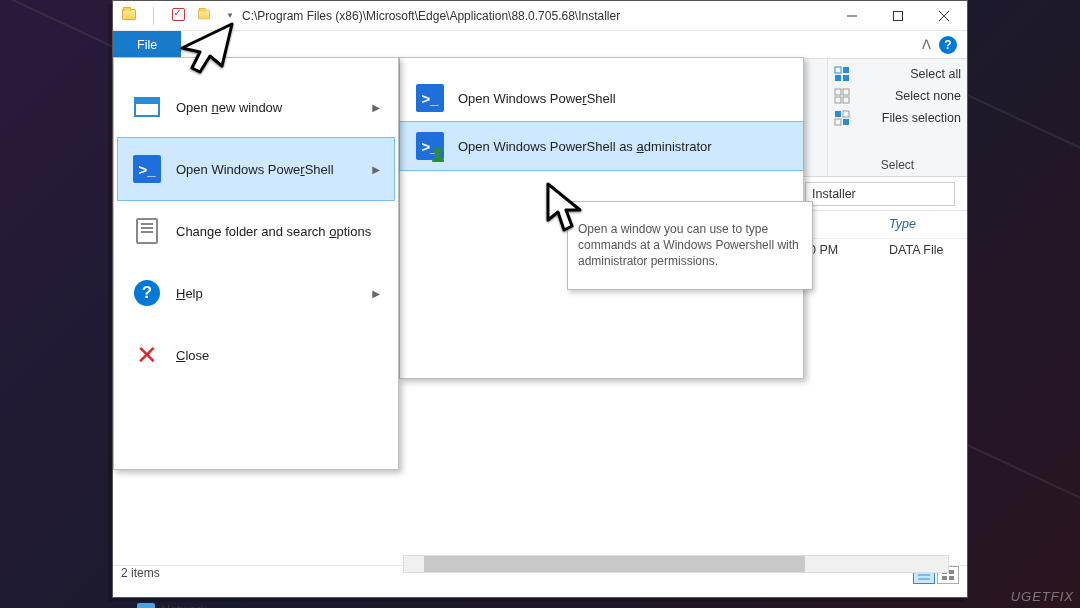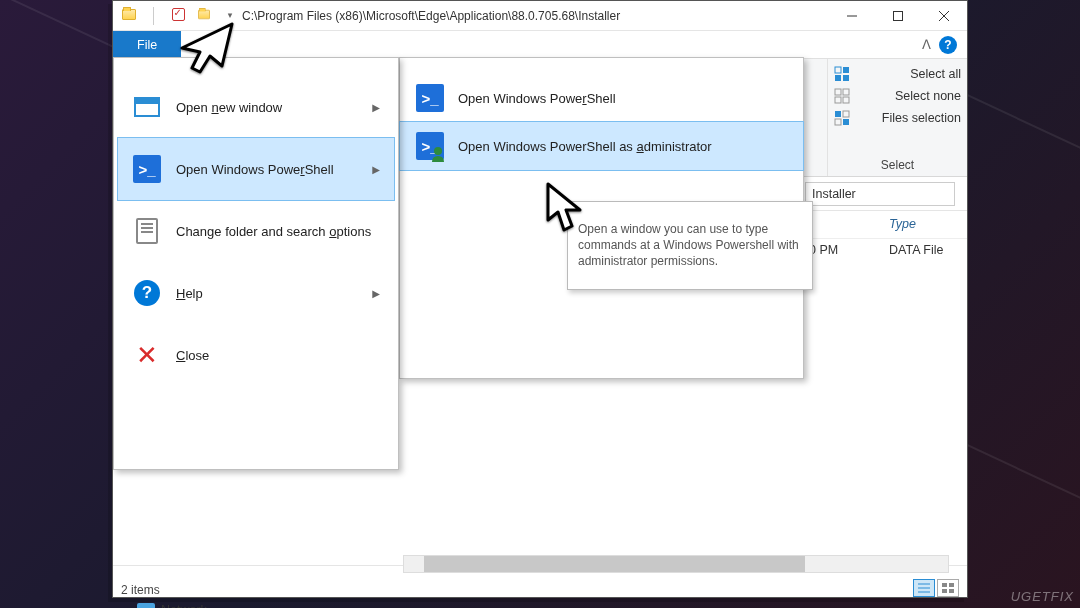--- a/index.html
+++ b/index.html
@@ -58,21 +58,21 @@
 .file-pane { position:absolute; left: 290px; right:0; top: 0; bottom: 24px; }
 .file-headers { height: 28px; display:flex; font-size:12.5px; color:#2a6496; border-bottom: 1px solid #eee; }
 .fh { padding: 6px 8px; font-style: italic; }
 .file-row { display:flex; font-size:12.5px; color:#333; padding: 3px 8px; align-items:center; height:22px; }
 
 
 .hscroll { position:absolute; left: 290px; right: 18px; bottom: 24px; height: 18px; background:#f0f0f0; border:1px solid #ddd; }
 .hscroll-thumb { height:100%; background:#c8c8c8; margin-left: 20px; width: 70%; }
 
 
-.statusbar { height: 32px; border-top:1px solid #e5e5e5; display:flex; align-items:flex-end; font-size:12px; color:#444; padding: 0 8px; }
+.statusbar { height: 32px; border-top:1px solid #e5e5e5; display:flex; align-items:flex-start; font-size:12px; color:#444; padding: 0 8px; }
 .view-toggles { margin-left:auto; display:flex; gap:2px; }
 .vt { width:22px; height:18px; border:1px solid #aaa; display:flex; align-items:center; justify-content:center; }
 .vt.active { background:#cde6f7; border-color:#2a8dd4; }
 
 
 .sidebar-network { position:absolute; left: 24px; top: 392px; display:flex; align-items:center; gap:6px; font-size:12.5px; color:#333; }
 .net-icon { width:18px; height:14px; background:#4aa3df; border-radius:2px; position:relative; }
 .net-icon::after { content:""; position:absolute; width:8px; height:3px; background:#4aa3df; bottom:-4px; left:5px; }
 
 

